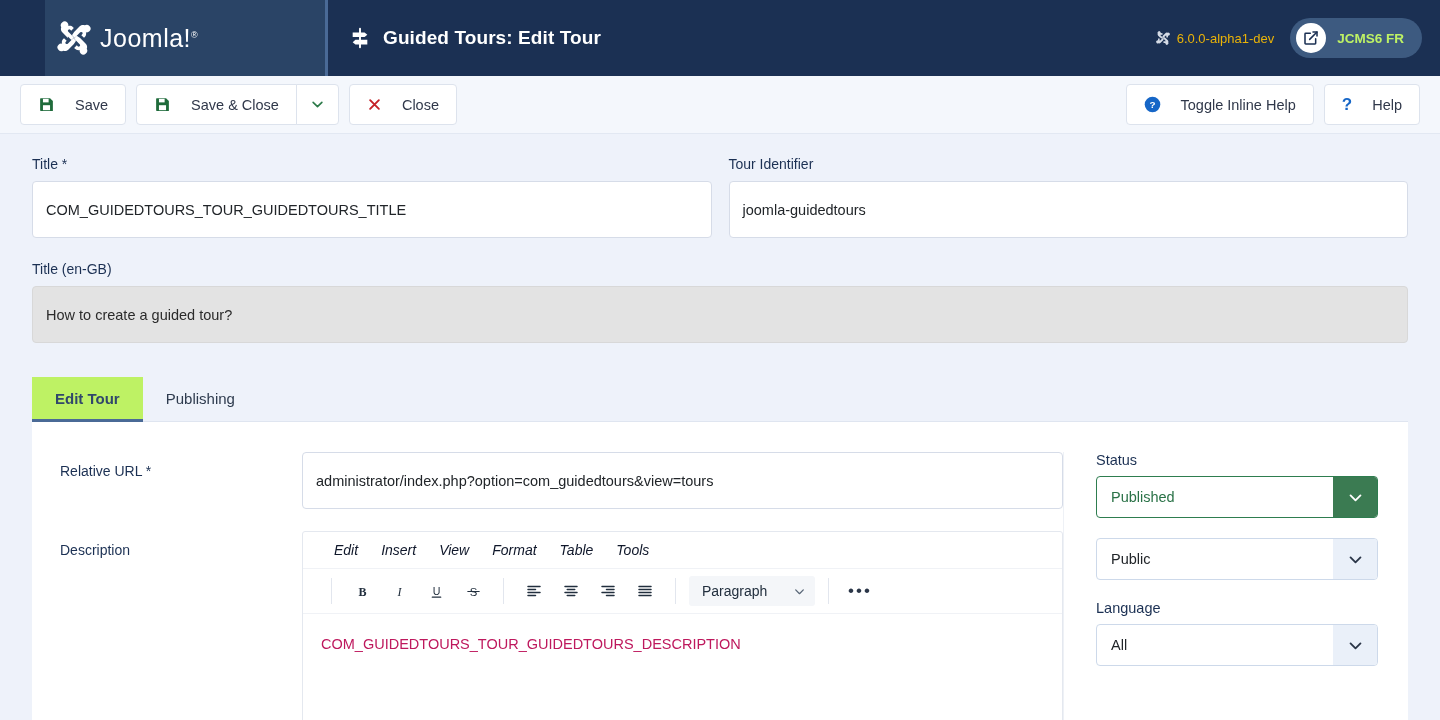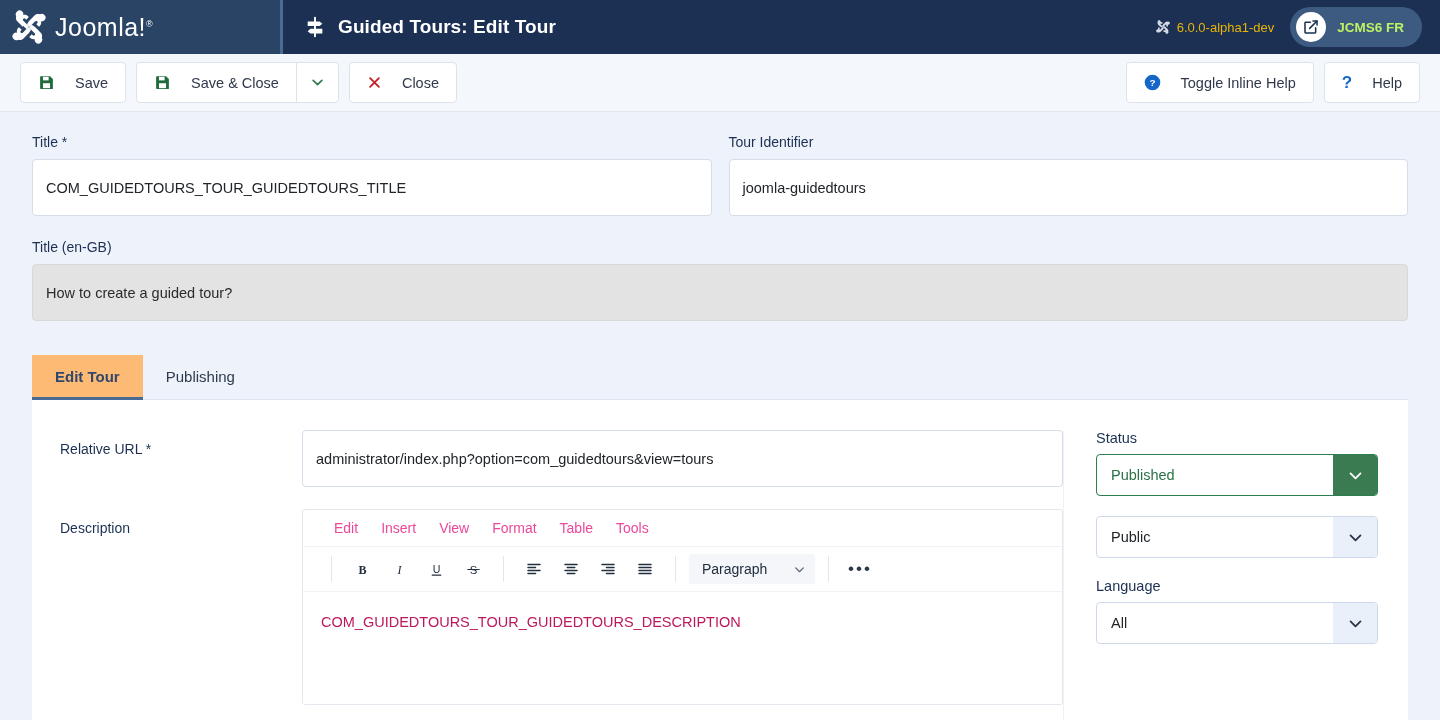--- a/index.html
+++ b/index.html
@@ -8,23 +8,24 @@
     width: 1440px; height: 720px;
     overflow: hidden;
     background: #eef2fa;
     font-family: "Liberation Sans", sans-serif;
     -webkit-font-smoothing: antialiased;
   }
 
   
   .header {
     display: flex; align-items: stretch;
-    height: 54px; width: 100%;
+    height: 76px; width: 100%;
     background: #1b3053;
     color: #ffffff;
+    padding-left: 45px;
   }
   .brand {
     width: 280px; min-width: 280px;
     background: #2a4466;
     display: flex; align-items: center;
     padding-left: 12px;
   }
   .brand-logo { display: flex; align-items: center; gap: 9px; }
   .brand-mark { width: 34px; height: 34px; display: block; }
   .brand-word {
@@ -136,21 +137,21 @@
     background: transparent;
   }
   .tab {
     padding: 13px 23px 12px;
     font-size: 15px; color: #2e3b4e;
     cursor: pointer; background: transparent;
     border-bottom: 3px solid transparent;
     margin-bottom: -1px;
   }
   .tab.active {
-    background: #fdba74;
+    background: #bef264;
     color: #31476b; font-weight: 700;
     border-bottom: 3px solid #4a6a96;
   }
 
   .tab-panel {
     background: #ffffff;
     display: flex; gap: 0;
     padding: 30px 0 0 0;
     min-height: 290px;
   }
@@ -175,22 +176,22 @@
     border-radius: 3px;
     background: #fff;
     overflow: hidden;
   }
   .ed-menubar {
     display: flex; align-items: center; gap: 5px;
     padding: 7px 20px 7px 22px;
     border-bottom: 1px solid #f0f2f6;
   }
   .ed-menu {
-    font-size: 14px; color: #ec4899;
-    padding: 3px 9px; border-radius: 3px; cursor: pointer;
+    font-size: 14px; color: #0f172a;
+    padding: 3px 9px; border-radius: 3px; cursor: pointer; font-style: italic;
   }
   .ed-toolbar {
     display: flex; align-items: center;
     padding: 6px 14px 6px 18px; gap: 3px;
     border-bottom: 1px solid #f0f2f6;
     flex-wrap: nowrap;
   }
   .ed-btn {
     width: 34px; height: 32px;
     display: flex; align-items: center; justify-content: center;

